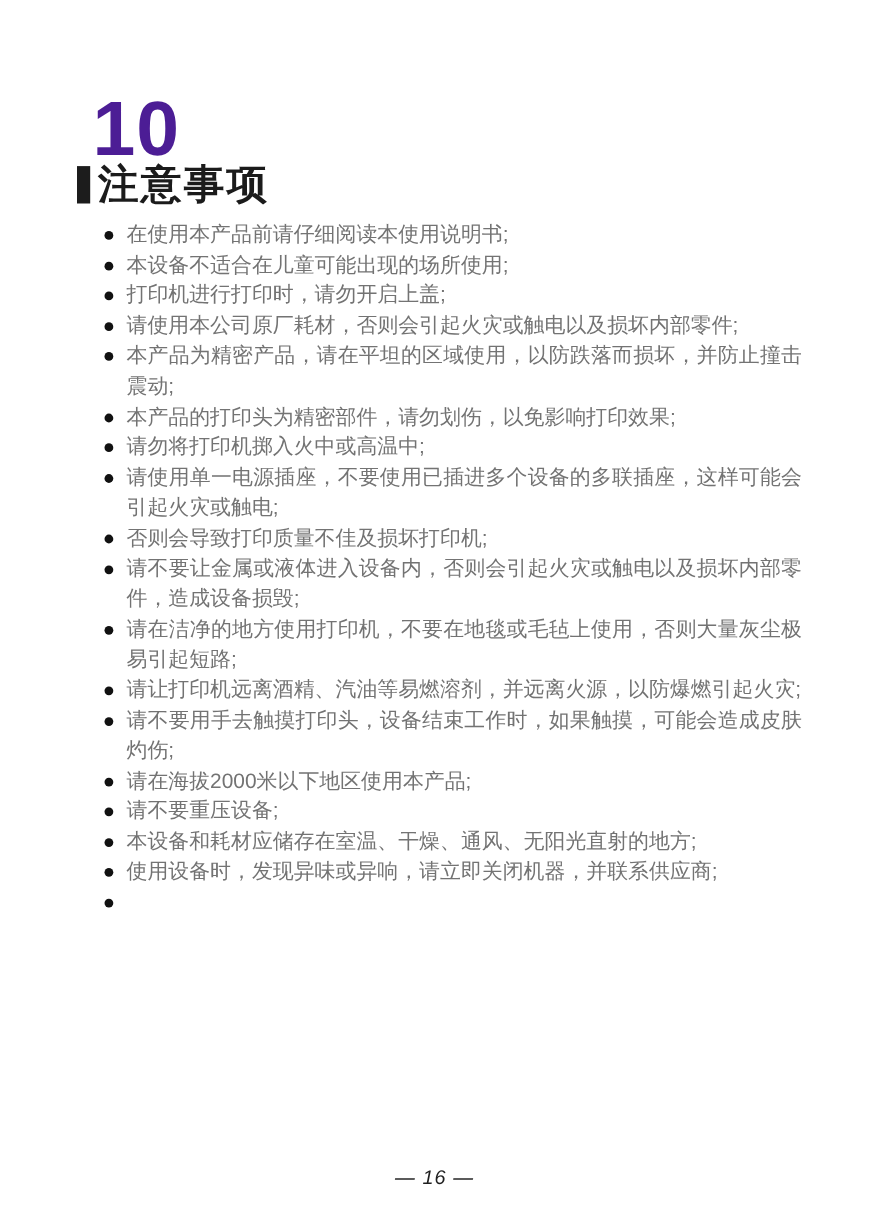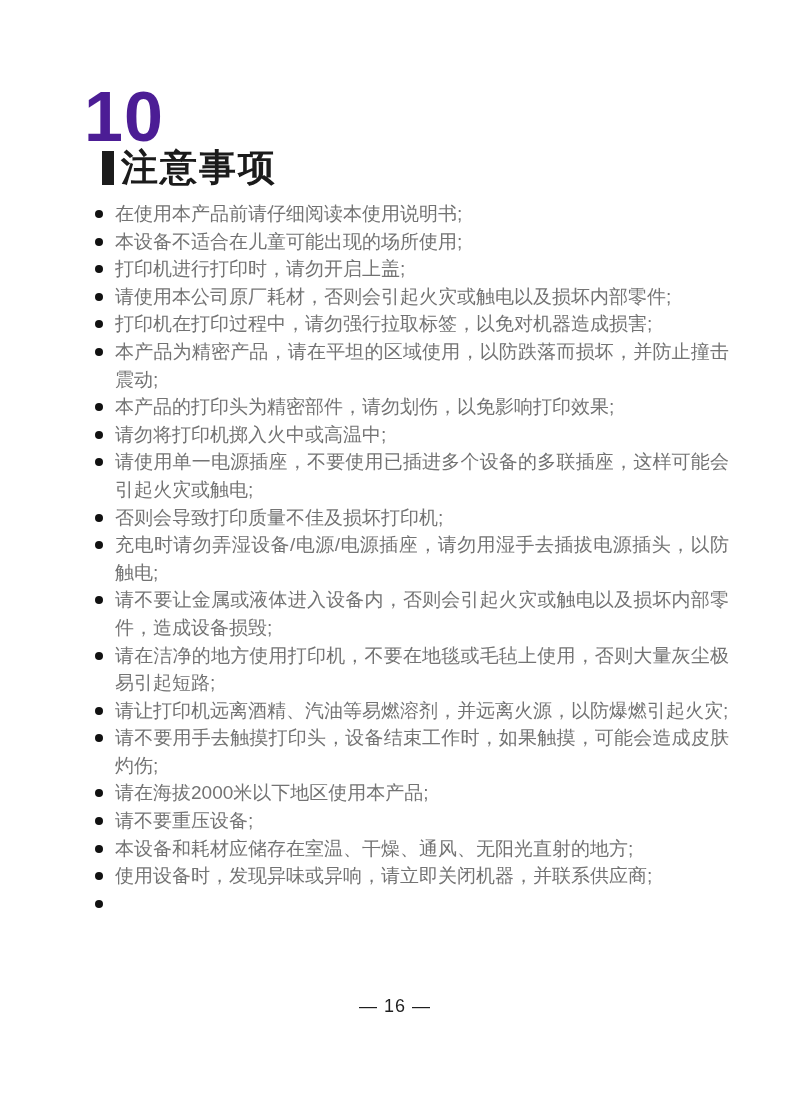--- a/index.html
+++ b/index.html
@@ -24,21 +24,20 @@
     line-height: 1;
     color: #4c1d95;
     letter-spacing: 1px;
   }
   .section-heading {
     position: absolute;
     left: 70px;
     top: 149px;
     display: flex;
     align-items: center;
-    margin-left: 32px;
   }
   .heading-bar {
     width: 12px;
     height: 34px;
     background: #1c1c1c;
     margin-right: 7px;
     flex: 0 0 auto;
   }
   .section-title {
     font-size: 37px;
@@ -69,51 +68,50 @@
     top: 10px;
     width: 8px;
     height: 8px;
     border-radius: 50%;
     background: #111111;
   }
   .page-footer {
     position: absolute;
     left: 0;
     right: 0;
-    top: 996px;
+    top: 1060px;
     text-align: center;
     font-size: 18px;
     color: #1f1f1f;
     letter-spacing: 1px;
+    font-style: italic;
   }
 </style>
 </head>
 <body>
 
 <div class="page">
 
   <div class="chapter-number">10</div>
 
   <div class="section-heading">
     <span class="heading-bar"></span>
     <span class="section-title">注意事项</span>
   </div>
 
   <ul class="precaution-list">
     <li><span class="bullet"></span><span>在使用本产品前请仔细阅读本使用说明书;</span></li>
     <li><span class="bullet"></span><span>本设备不适合在儿童可能出现的场所使用;</span></li>
     <li><span class="bullet"></span><span>打印机进行打印时，请勿开启上盖;</span></li>
     <li><span class="bullet"></span><span>请使用本公司原厂耗材，否则会引起火灾或触电以及损坏内部零件;</span></li>
-    <li><span class="bullet"></span><span>打印机在打印过程中，请勿强行拉取标签，以免对机器造成损害;</span></li>
     <li><span class="bullet"></span><span>本产品为精密产品，请在平坦的区域使用，以防跌落而损坏，并防止撞击震动;</span></li>
     <li><span class="bullet"></span><span>本产品的打印头为精密部件，请勿划伤，以免影响打印效果;</span></li>
     <li><span class="bullet"></span><span>请勿将打印机掷入火中或高温中;</span></li>
     <li><span class="bullet"></span><span>请使用单一电源插座，不要使用已插进多个设备的多联插座，这样可能会引起火灾或触电;</span></li>
     <li><span class="bullet"></span><span>否则会导致打印质量不佳及损坏打印机;</span></li>
-    <li><span class="bullet"></span><span>充电时请勿弄湿设备/电源/电源插座，请勿用湿手去插拔电源插头，以防触电;</span></li>
     <li><span class="bullet"></span><span>请不要让金属或液体进入设备内，否则会引起火灾或触电以及损坏内部零件，造成设备损毁;</span></li>
     <li><span class="bullet"></span><span>请在洁净的地方使用打印机，不要在地毯或毛毡上使用，否则大量灰尘极易引起短路;</span></li>
     <li><span class="bullet"></span><span>请让打印机远离酒精、汽油等易燃溶剂，并远离火源，以防爆燃引起火灾;</span></li>
     <li><span class="bullet"></span><span>请不要用手去触摸打印头，设备结束工作时，如果触摸，可能会造成皮肤灼伤;</span></li>
     <li><span class="bullet"></span><span>请在海拔2000米以下地区使用本产品;</span></li>
     <li><span class="bullet"></span><span>请不要重压设备;</span></li>
     <li><span class="bullet"></span><span>本设备和耗材应储存在室温、干燥、通风、无阳光直射的地方;</span></li>
     <li><span class="bullet"></span><span>使用设备时，发现异味或异响，请立即关闭机器，并联系供应商;</span></li>
     <li><span class="bullet"></span></li>
   </ul>

